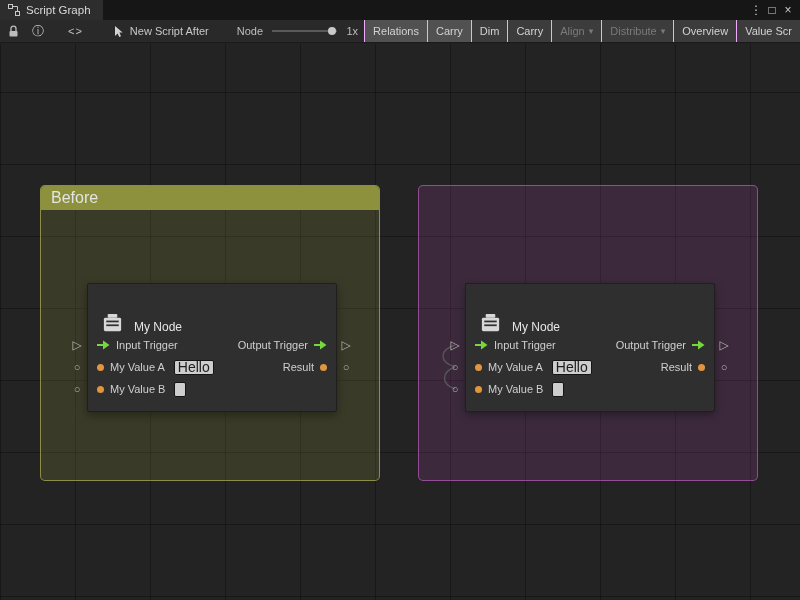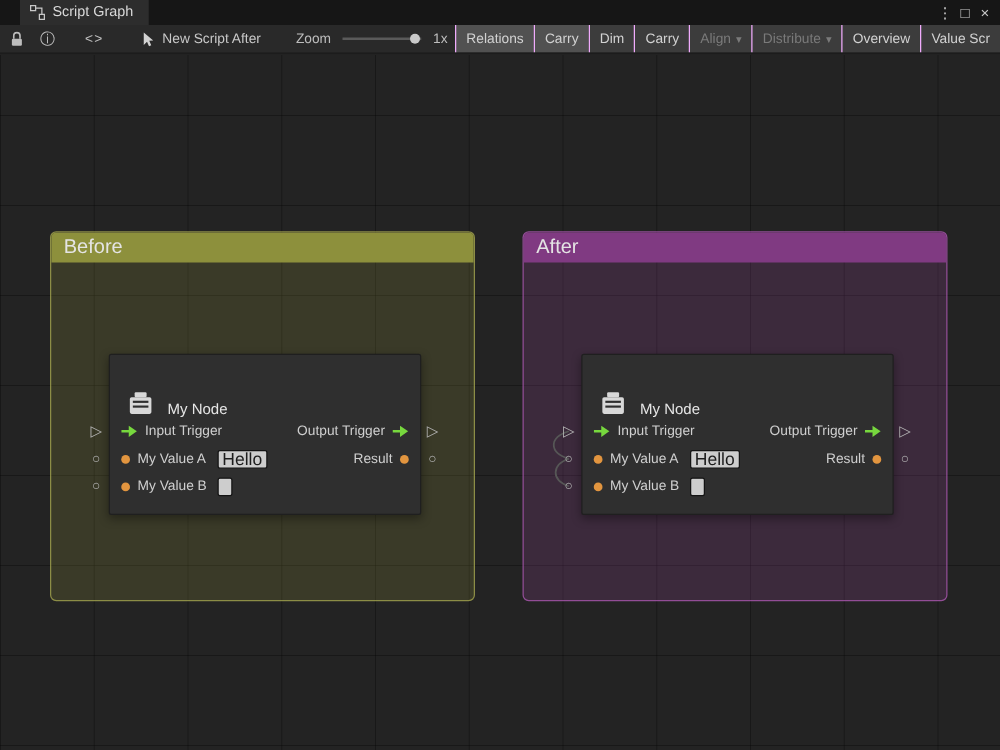--- a/index.html
+++ b/index.html
@@ -7,21 +7,21 @@
   body {
     font-family: "Liberation Sans", sans-serif;
     background:#222222;
     color:#cfcfcf;
     position:relative;
   }
 
   
   .tabbar {
     height:20px; background:#161616;
-    display:flex; align-items:stretch;padding-left:16px;
+    display:flex; align-items:stretch;
   }
   .tab {
     display:flex; align-items:center; gap:6px;
     padding:0 12px 0 8px; background:#2d2d2d;
     color:#d9d9d9; font-size:11.5px;
   }
   .win-controls {
     margin-left:auto; display:flex; align-items:center;
     color:#c9c9c9; font-size:12px; padding-right:4px;
   }
@@ -156,21 +156,21 @@
 
   <div class="graph-picker">
     <span>
       <svg width="11" height="13" viewBox="0 0 11 13">
         <path d="M2 1 L2 11 L4.6 8.4 L6.2 12 L8 11.2 L6.4 7.6 L9.6 7.4 Z" fill="#d2d2d2"></path>
       </svg>
     </span>
     <span>New Script After</span>
   </div>
 
-  <span class="zoom-label">Zoom</span>
+  <span class="zoom-label">Node</span>
   <div class="slider">
     <div class="knob"></div>
   </div>
   <span class="zoom-val">1x</span>
 
   <div class="tool-btns">
     <div class="tbtn active">
       <span>Relations</span>
     </div>
     <div class="tbtn active">
@@ -254,21 +254,20 @@
         <div class="pside">
           <span class="dot"></span>
           <span>My Value B</span>
           <span class="field empty"></span>
         </div>
       </div>
     </div>
   </div>
 
   <div class="group group-after">
-    <div class="group-header">After</div>
 
     <svg class="wires" width="34" height="66" viewBox="0 0 34 66">
       <path d="M18 13 C2 18 2 30 18 35" fill="none" stroke="#565656" stroke-width="1.4"></path>
       <path d="M18 35 C4 40 4 52 18 57" fill="none" stroke="#565656" stroke-width="1.4"></path>
     </svg>
 
     <span class="oport tri" style="left:29px; top:152px;">▷</span>
     <span class="oport" style="left:29px; top:174px;">○</span>
     <span class="oport" style="left:29px; top:196px;">○</span>
 

